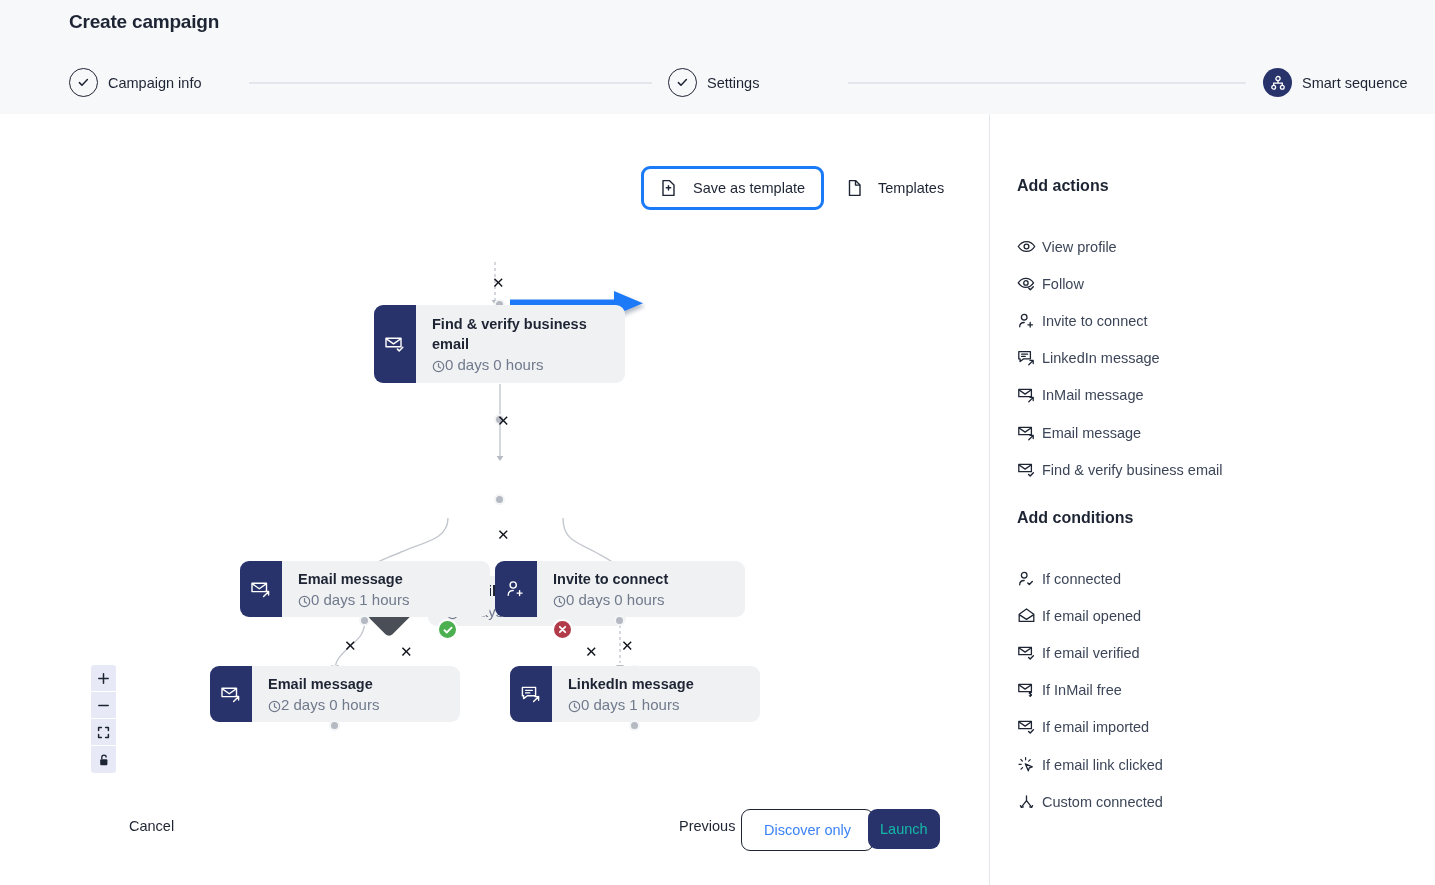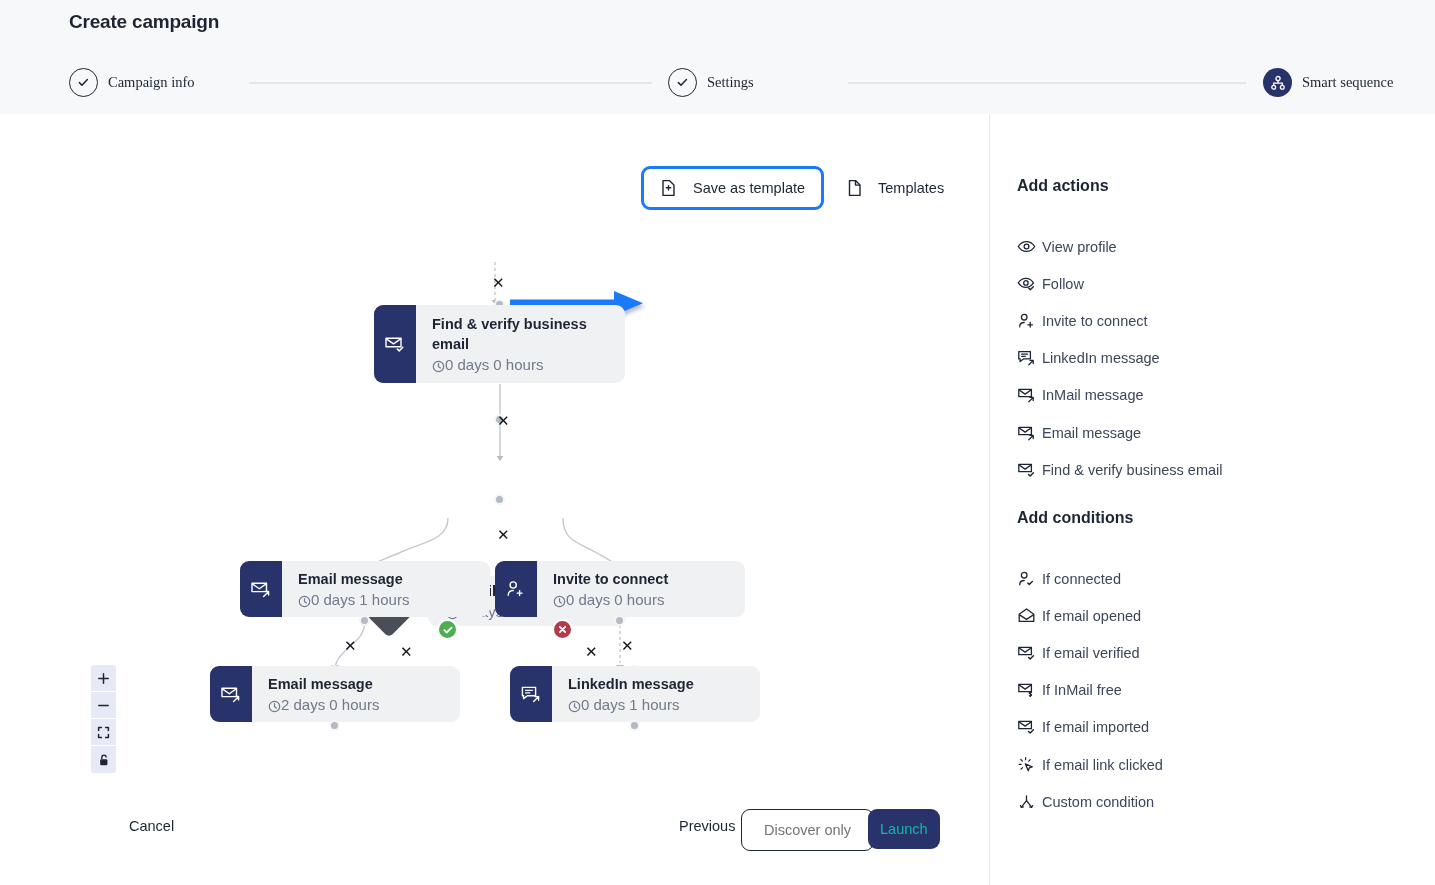--- a/index.html
+++ b/index.html
@@ -14,21 +14,21 @@
 
   
   .header {
     position: absolute; left: 0; top: 0; width: 1435px; height: 114px;
     background: #f7f8fa;
   }
   .page-title {
     position: absolute; left: 69px; top: 11px;
     font-size: 19px; font-weight: 700; letter-spacing: -0.2px; color: #1d2433;
   }
-  .stepper { position: absolute; left: 69px; top: 68px; width: 1346px; height: 30px; font-family: Liberation Serif, serif; }
+  .stepper { position: absolute; left: 69px; top: 68px; width: 1346px; height: 30px; }
   .step { position: absolute; display: flex; align-items: center; gap: 10px; top: 0; }
   .step-circle {
     width: 29px; height: 29px; border-radius: 50%;
     display: flex; align-items: center; justify-content: center; flex: none;
   }
   .step-circle.done { border: 1.6px solid #1d2433; background: transparent; }
   .step-circle.active { background: #28336b; }
   .step-label { font-size: 14.5px; color: #1d2433; white-space: nowrap; }
   .step-line {
     position: absolute; height: 1.5px; background: #e3e6ec; top: 14px;
@@ -124,21 +124,21 @@
   }
   .btn-previous {
     position: absolute; left: 658px; top: 24px;
     font-size: 14.5px; color: #1d2433; cursor: pointer; background: none; border: none;
     font-family: inherit;
     margin-left: 21px;
   }
   .btn-discover {
     position: absolute; left: 741px; top: 15px;
     padding: 12px 22px; border-radius: 9px; border: 1.4px solid #1d2433;
-    background: #fff; font-size: 14.5px; color: #737373; cursor: pointer;
+    background: #fff; font-size: 14.5px; color: #3b82f6; cursor: pointer;
     font-family: inherit;
   }
   .btn-launch {
     position: absolute; left: 868px; top: 15px;
     padding: 12px 12px; border-radius: 9px; border: none;
     background: #28336b; font-size: 14.5px; color: #14b8a6; cursor: pointer;
     font-family: inherit;
   }
 
   
@@ -605,18 +605,18 @@
         <span class="sb-label">If email link clicked</span>
       </div>
 
       <div class="sb-item">
         <span class="sb-ico">
           <svg width="19" height="18" viewBox="0 0 19 18">
               <path d="M9.5 2.8v4.8M9.5 7.6L4.4 14.2M9.5 7.6l5.1 6.6" fill="none" stroke="#1d2433" stroke-width="1.3" stroke-linecap="round" stroke-linejoin="round"></path>
               <path d="M3.4 12.6l1 1.8 2-.5M15.6 12.6l-1 1.8-2-.5" fill="none" stroke="#1d2433" stroke-width="1.2" stroke-linecap="round" stroke-linejoin="round"></path>
             </svg>
         </span>
-        <span class="sb-label">Custom condition</span>
+        <span class="sb-label">Custom connected</span>
       </div>
     </div>
   </div>
 
 </div>
 
 </body></html>

